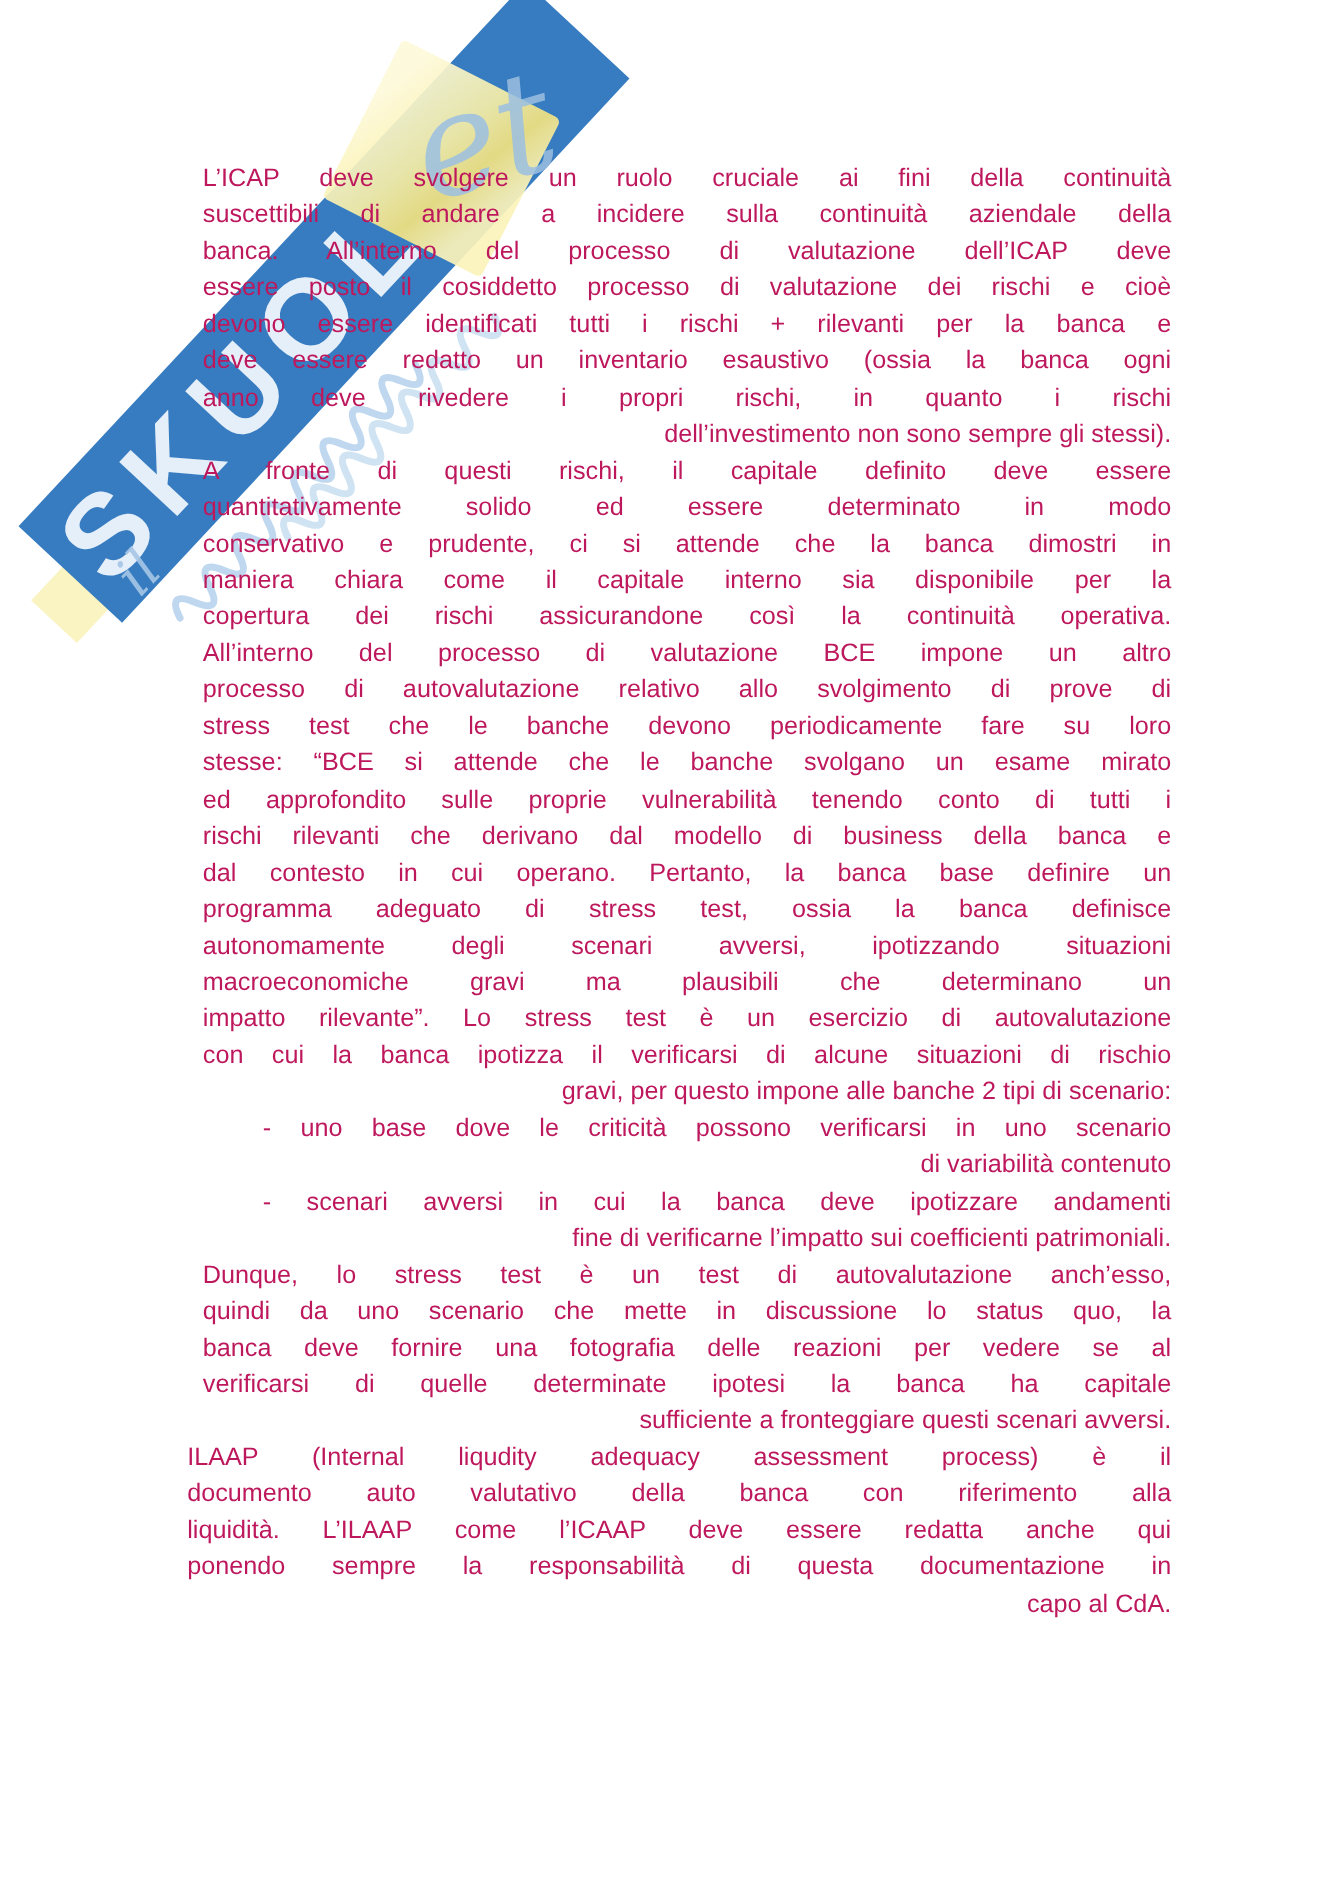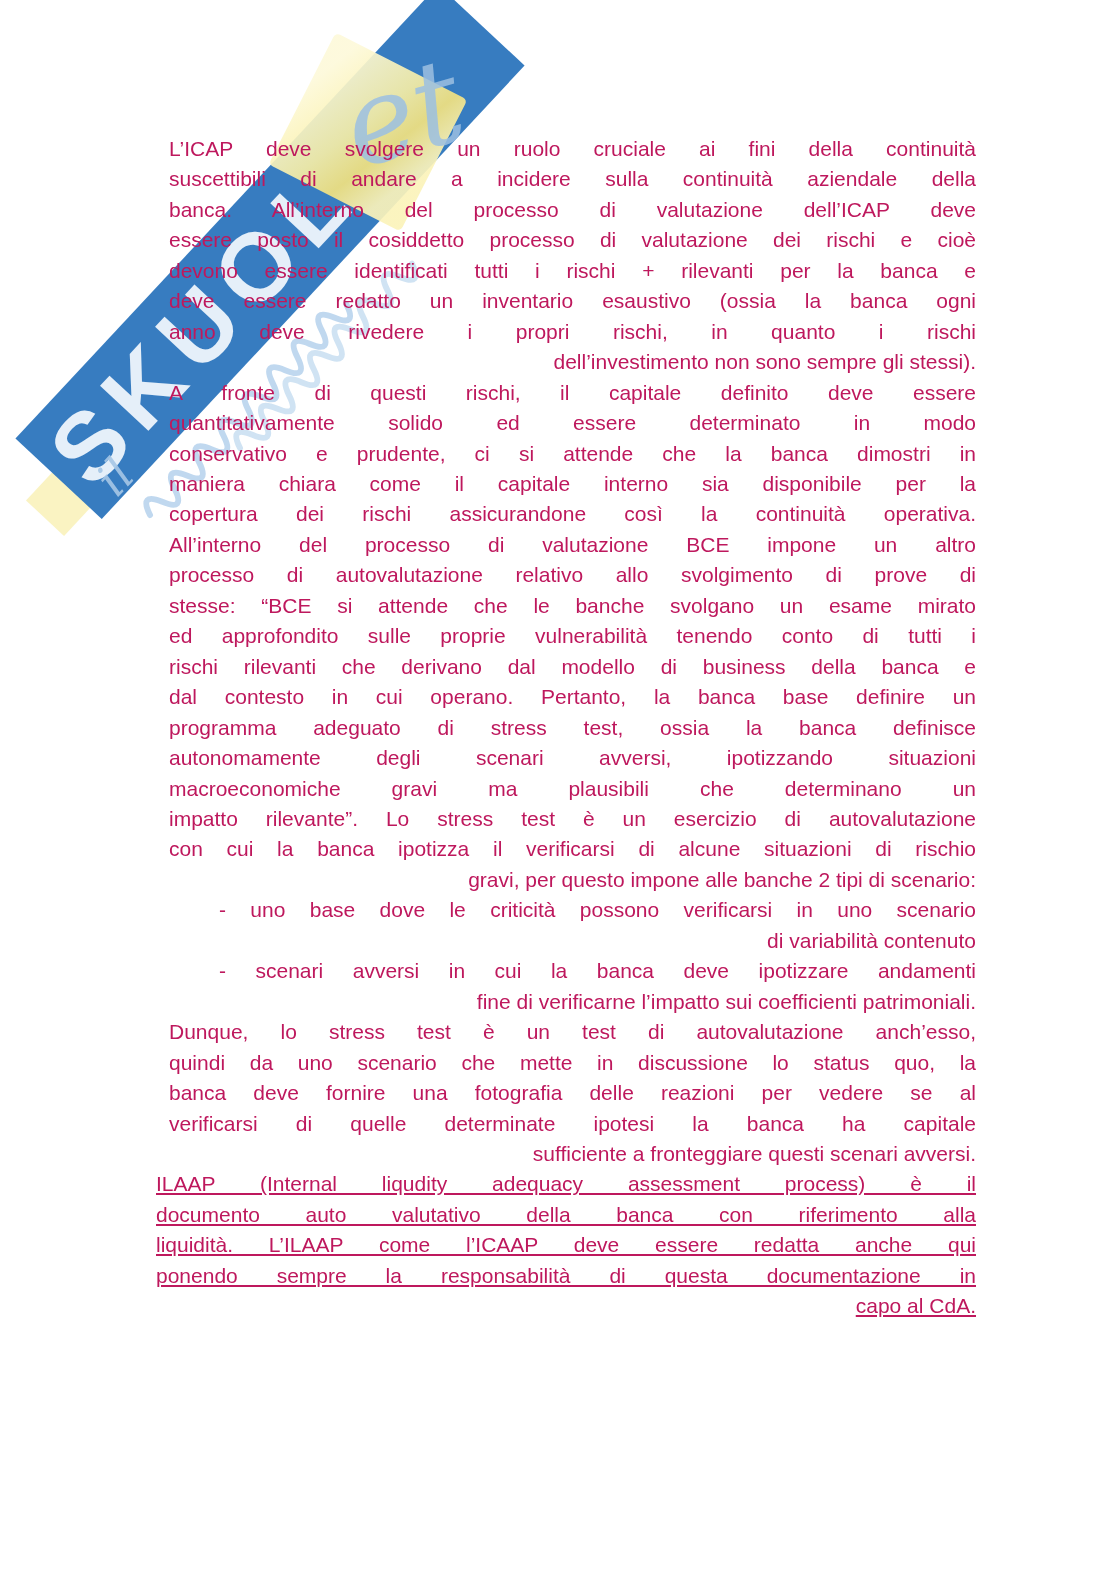--- a/index.html
+++ b/index.html
@@ -86,21 +86,21 @@
     z-index: 10;
     color: #be185d;
     font-size: 21px;
     line-height: 30.45px;
   }
   .para { margin: 0; padding: 0; }
   .ln { text-align: right; white-space: normal; }
   .ln.j { text-align: justify; text-align-last: justify; }
   .para.indent .ln { margin-left: 13px; }
   .para.bullet .ln { margin-left: 63px; }
-  .para.flush  .ln { margin-left: 0; text-decoration: underline; }
+  .para.flush  .ln { margin-left: 0; }
 </style>
 </head>
 <body>
 
 <div class="page">
 
   <div class="watermark">
     <div class="wm-yellow-sliver"></div>
 
     <div class="wm-band">
@@ -135,20 +135,21 @@
         <div class="ln">dell’investimento non sono sempre gli stessi).</div>
       </div>
       <div class="para indent">
         <div class="ln j">A fronte di questi rischi, il capitale definito deve essere</div>
         <div class="ln j">quantitativamente solido ed essere determinato in modo</div>
         <div class="ln j">conservativo e prudente, ci si attende che la banca dimostri in</div>
         <div class="ln j">maniera chiara come il capitale interno sia disponibile per la</div>
         <div class="ln j">copertura dei rischi assicurandone così la continuità operativa.</div>
         <div class="ln j">All’interno del processo di valutazione BCE impone un altro</div>
         <div class="ln j">processo di autovalutazione relativo allo svolgimento di prove di</div>
+        <div class="ln j">stress test che le banche devono periodicamente fare su loro</div>
         <div class="ln j">stesse: “BCE si attende che le banche svolgano un esame mirato</div>
         <div class="ln j">ed approfondito sulle proprie vulnerabilità tenendo conto di tutti i</div>
         <div class="ln j">rischi rilevanti che derivano dal modello di business della banca e</div>
         <div class="ln j">dal contesto in cui operano. Pertanto, la banca base definire un</div>
         <div class="ln j">programma adeguato di stress test, ossia la banca definisce</div>
         <div class="ln j">autonomamente degli scenari avversi, ipotizzando situazioni</div>
         <div class="ln j">macroeconomiche gravi ma plausibili che determinano un</div>
         <div class="ln j">impatto rilevante”. Lo stress test è un esercizio di autovalutazione</div>
         <div class="ln j">con cui la banca ipotizza il verificarsi di alcune situazioni di rischio</div>
         <div class="ln">gravi, per questo impone alle banche 2 tipi di scenario:</div>

